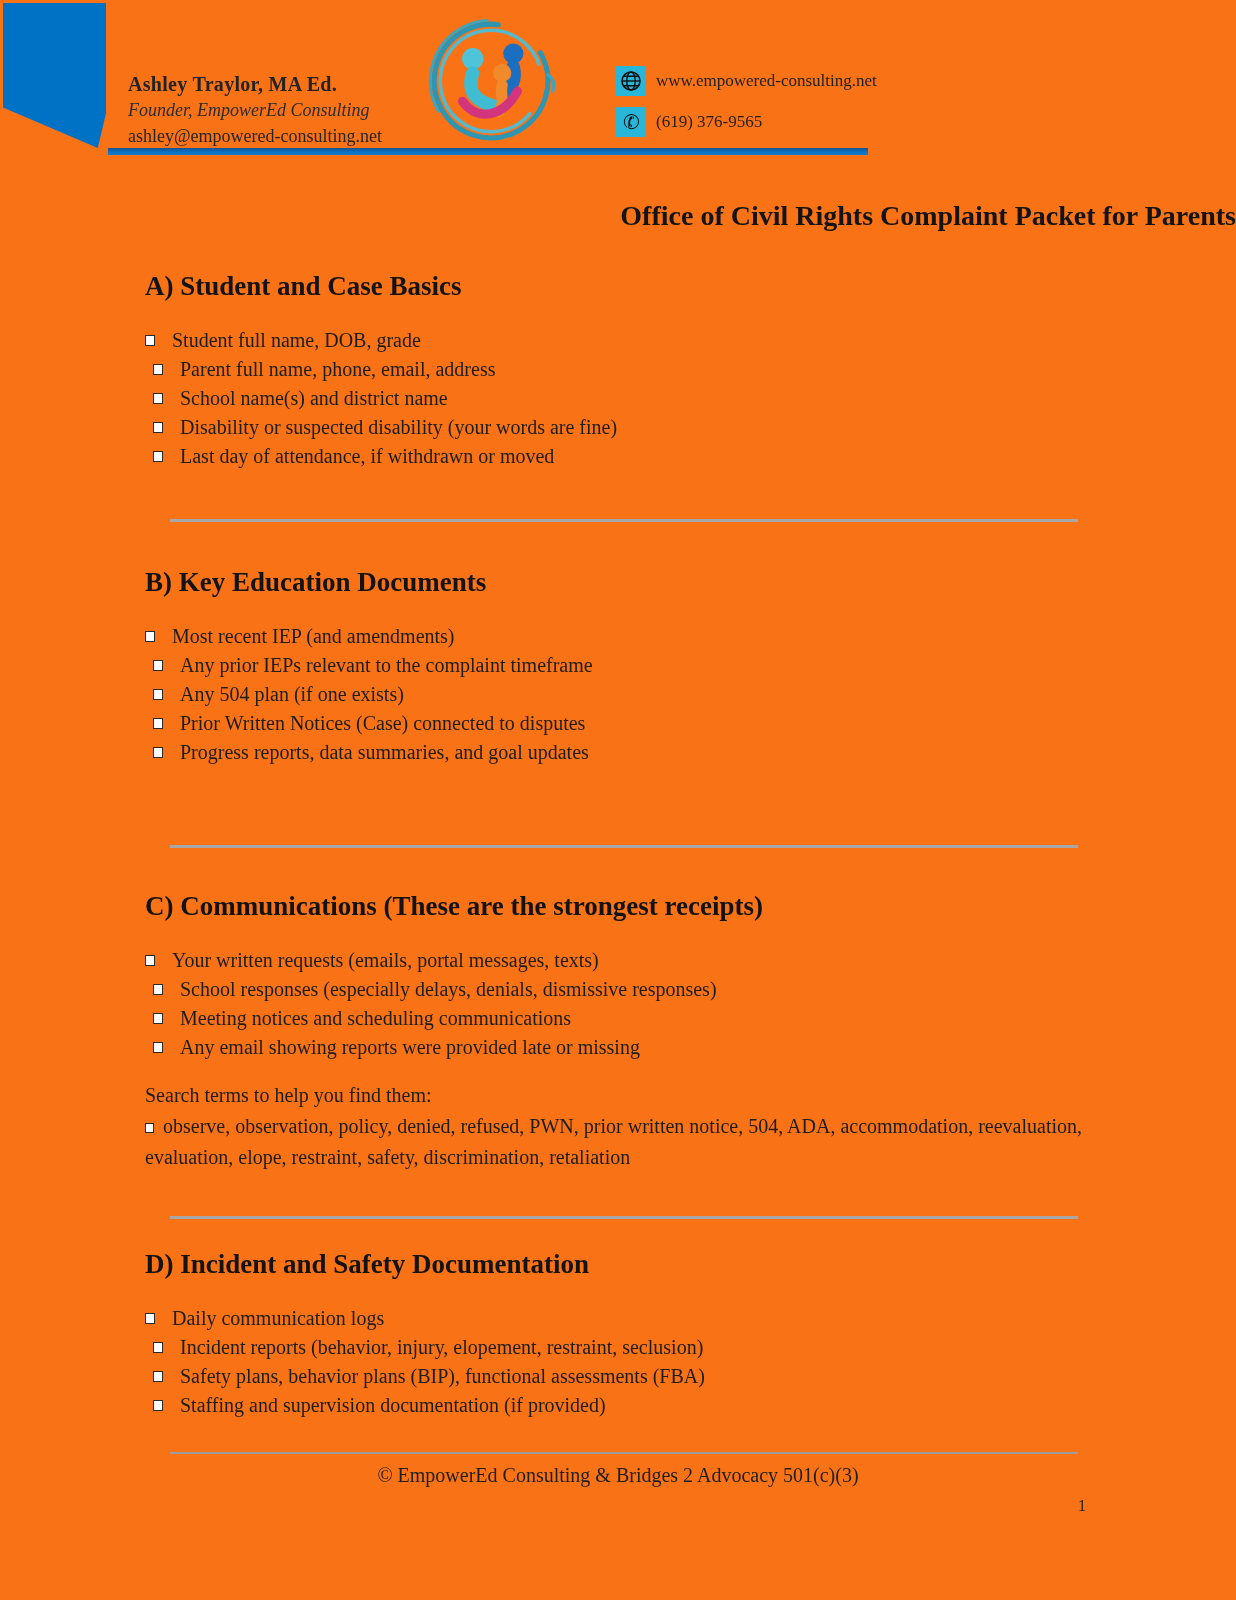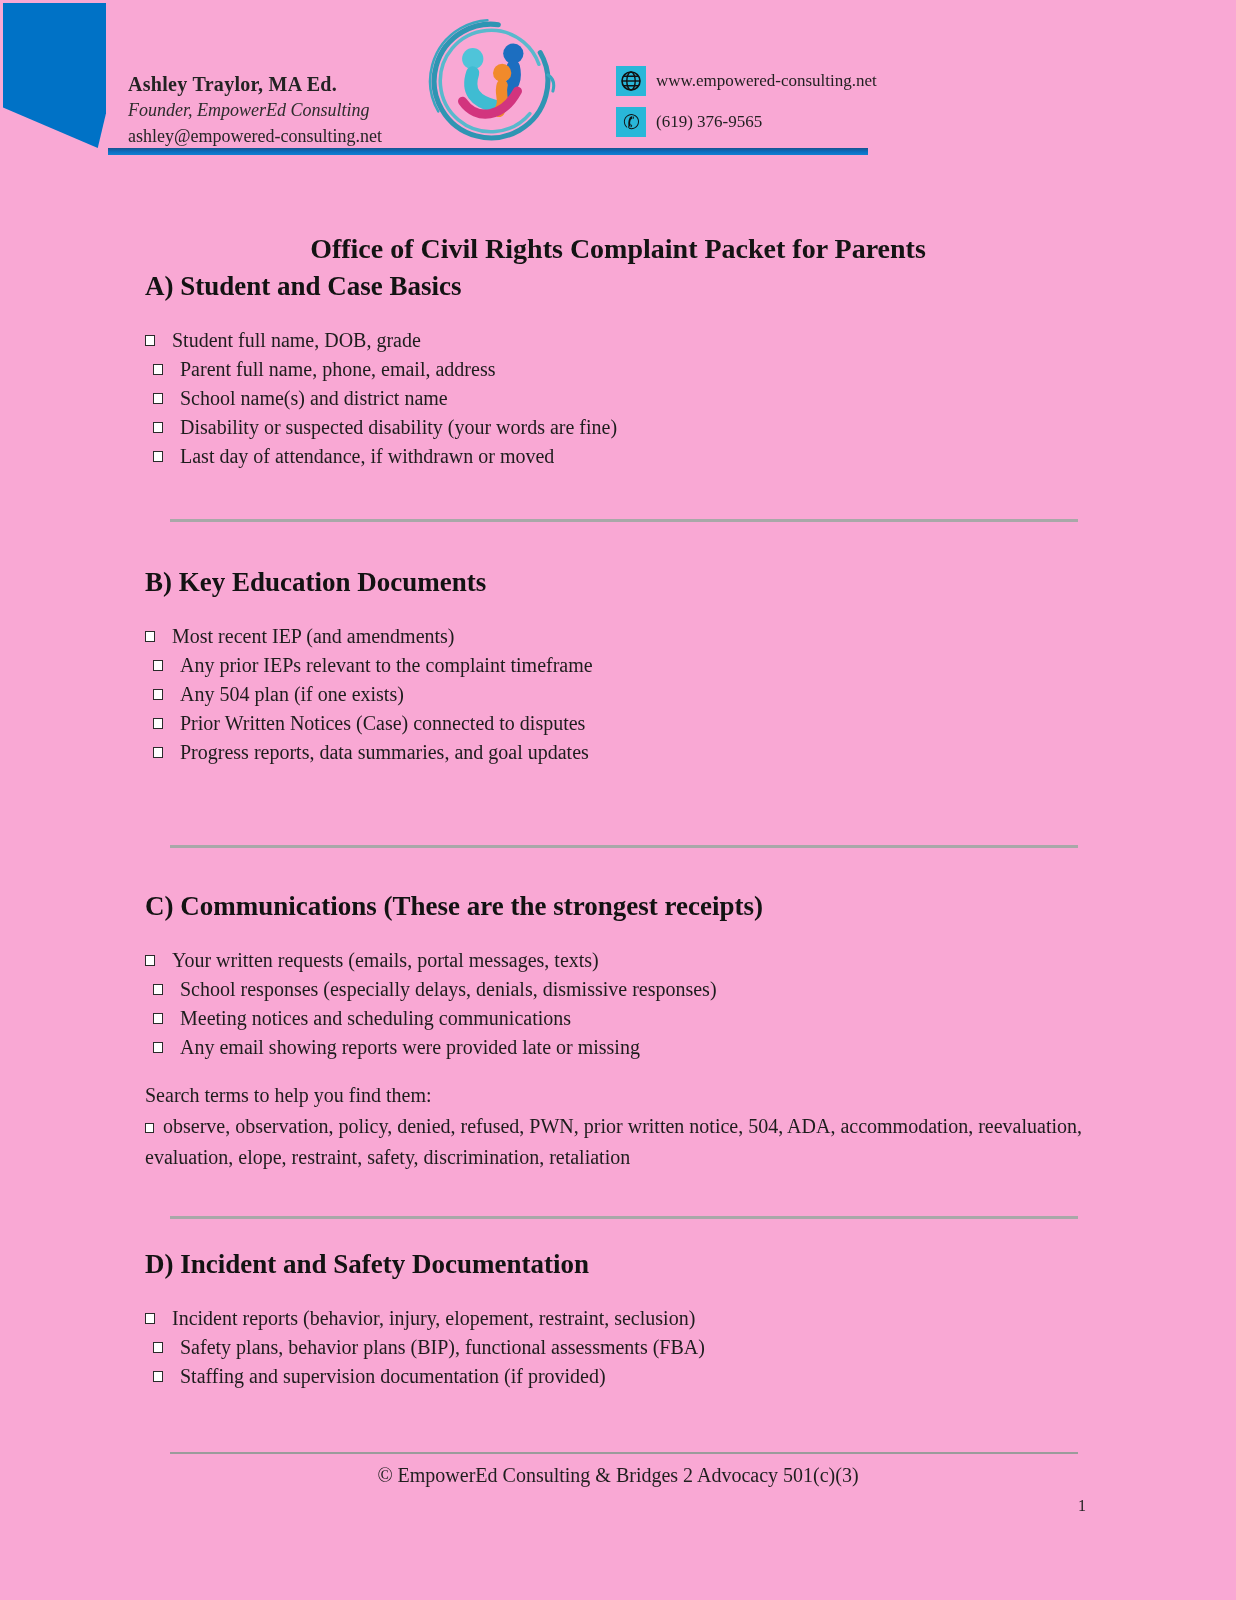--- a/index.html
+++ b/index.html
@@ -1,17 +1,17 @@
 <!DOCTYPE html>
 <html><head>
 <meta charset="utf-8">
 <style>
   html,body{margin:0;padding:0;background:#ffffff;}
   .page{
-    position:relative;width:1236px;height:1600px;margin:0 auto;background:#f9a8d4;
+    position:relative;width:1236px;height:1600px;margin:0 auto;background:#f97316;
     overflow:hidden;color:#1d1d1d;
     font-family:"Liberation Serif","DejaVu Serif",serif;
   }
 
   
   .brand-corner{
     position:absolute;left:3px;top:3px;width:103px;height:145px;background:#0072c6;
     clip-path:polygon(0 0,100% 0,100% 76%,92% 100%,0 72%);
   }
   .header-rule{
@@ -29,22 +29,22 @@
   .contact-row{display:flex;align-items:center;margin-bottom:11px;text-align:center;}
   .icon-square{
     width:30px;height:30px;background:#29b7d9;display:flex;align-items:center;justify-content:center;
     flex:0 0 auto;
   }
   .contact-label{font-size:17px;color:#1f1f1f;margin-left:10px;}
   .phone-glyph{font-family:"DejaVu Sans",sans-serif;font-size:20px;color:#111;transform:rotate(-12deg);line-height:1;}
 
   
   .doc-title{
-    position:absolute;top:200px;left:0;width:100%;text-align:center;
-    font-size:28px;font-weight:700;color:#141414;margin-top:33px;
+    position:absolute;top:200px;left:0;width:100%;text-align:right;
+    font-size:28px;font-weight:700;color:#141414;
   }
   .sec{position:absolute;left:145px;width:945px;}
   .sec-a{top:270px}.sec-b{top:566px}.sec-c{top:890px}.sec-d{top:1248px}
   .sec-heading{font-size:27px;line-height:32px;font-weight:700;margin:0 0 24px 0;color:#131313;}
   .checklist{list-style:none;margin:0;padding:0;font-size:20px;}
   .checklist li{line-height:29px;white-space:nowrap;font-family:Liberation Serif, serif;}
   .checklist li + li{margin-left:8px;}
   .cb{
     display:inline-block;box-sizing:border-box;width:10px;height:11px;
     border:1.4px solid #2b2b2b;margin-right:17px;position:relative;top:-1px;background:#fff;
@@ -155,20 +155,21 @@
       <p class="search-label">Search terms to help you find them:</p>
       <p class="search-terms"><span class="cb small"></span><span>observe, observation, policy, denied, refused, PWN, prior written notice, 504, ADA, accommodation, reevaluation, evaluation, elope, restraint, safety, discrimination, retaliation</span></p>
     </div>
   </div>
 
   <div class="divider divider-3"></div>
 
   <div class="sec sec-d">
     <h2 class="sec-heading">D) Incident and Safety Documentation</h2>
     <ul class="checklist">
+      <li><span class="cb"></span><span>Daily communication logs</span></li>
       <li><span class="cb"></span><span>Incident reports (behavior, injury, elopement, restraint, seclusion)</span></li>
       <li><span class="cb"></span><span>Safety plans, behavior plans (BIP), functional assessments (FBA)</span></li>
       <li><span class="cb"></span><span>Staffing and supervision documentation (if provided)</span></li>
     </ul>
   </div>
 
   <div class="divider divider-footer"></div>
 
   <div class="copyright">© EmpowerEd Consulting &amp; Bridges 2 Advocacy 501(c)(3)</div>
   <div class="page-num">1</div>

